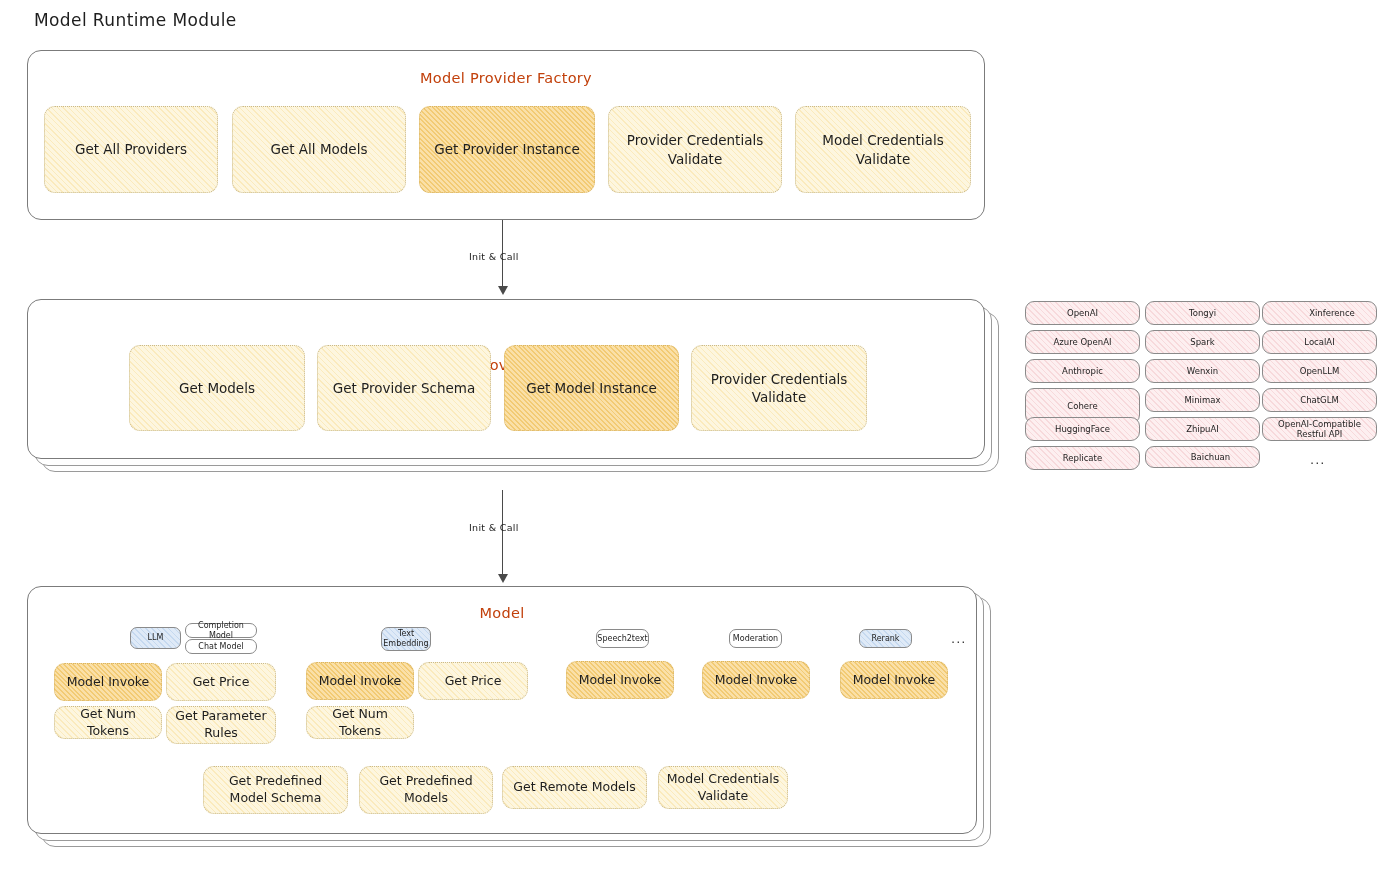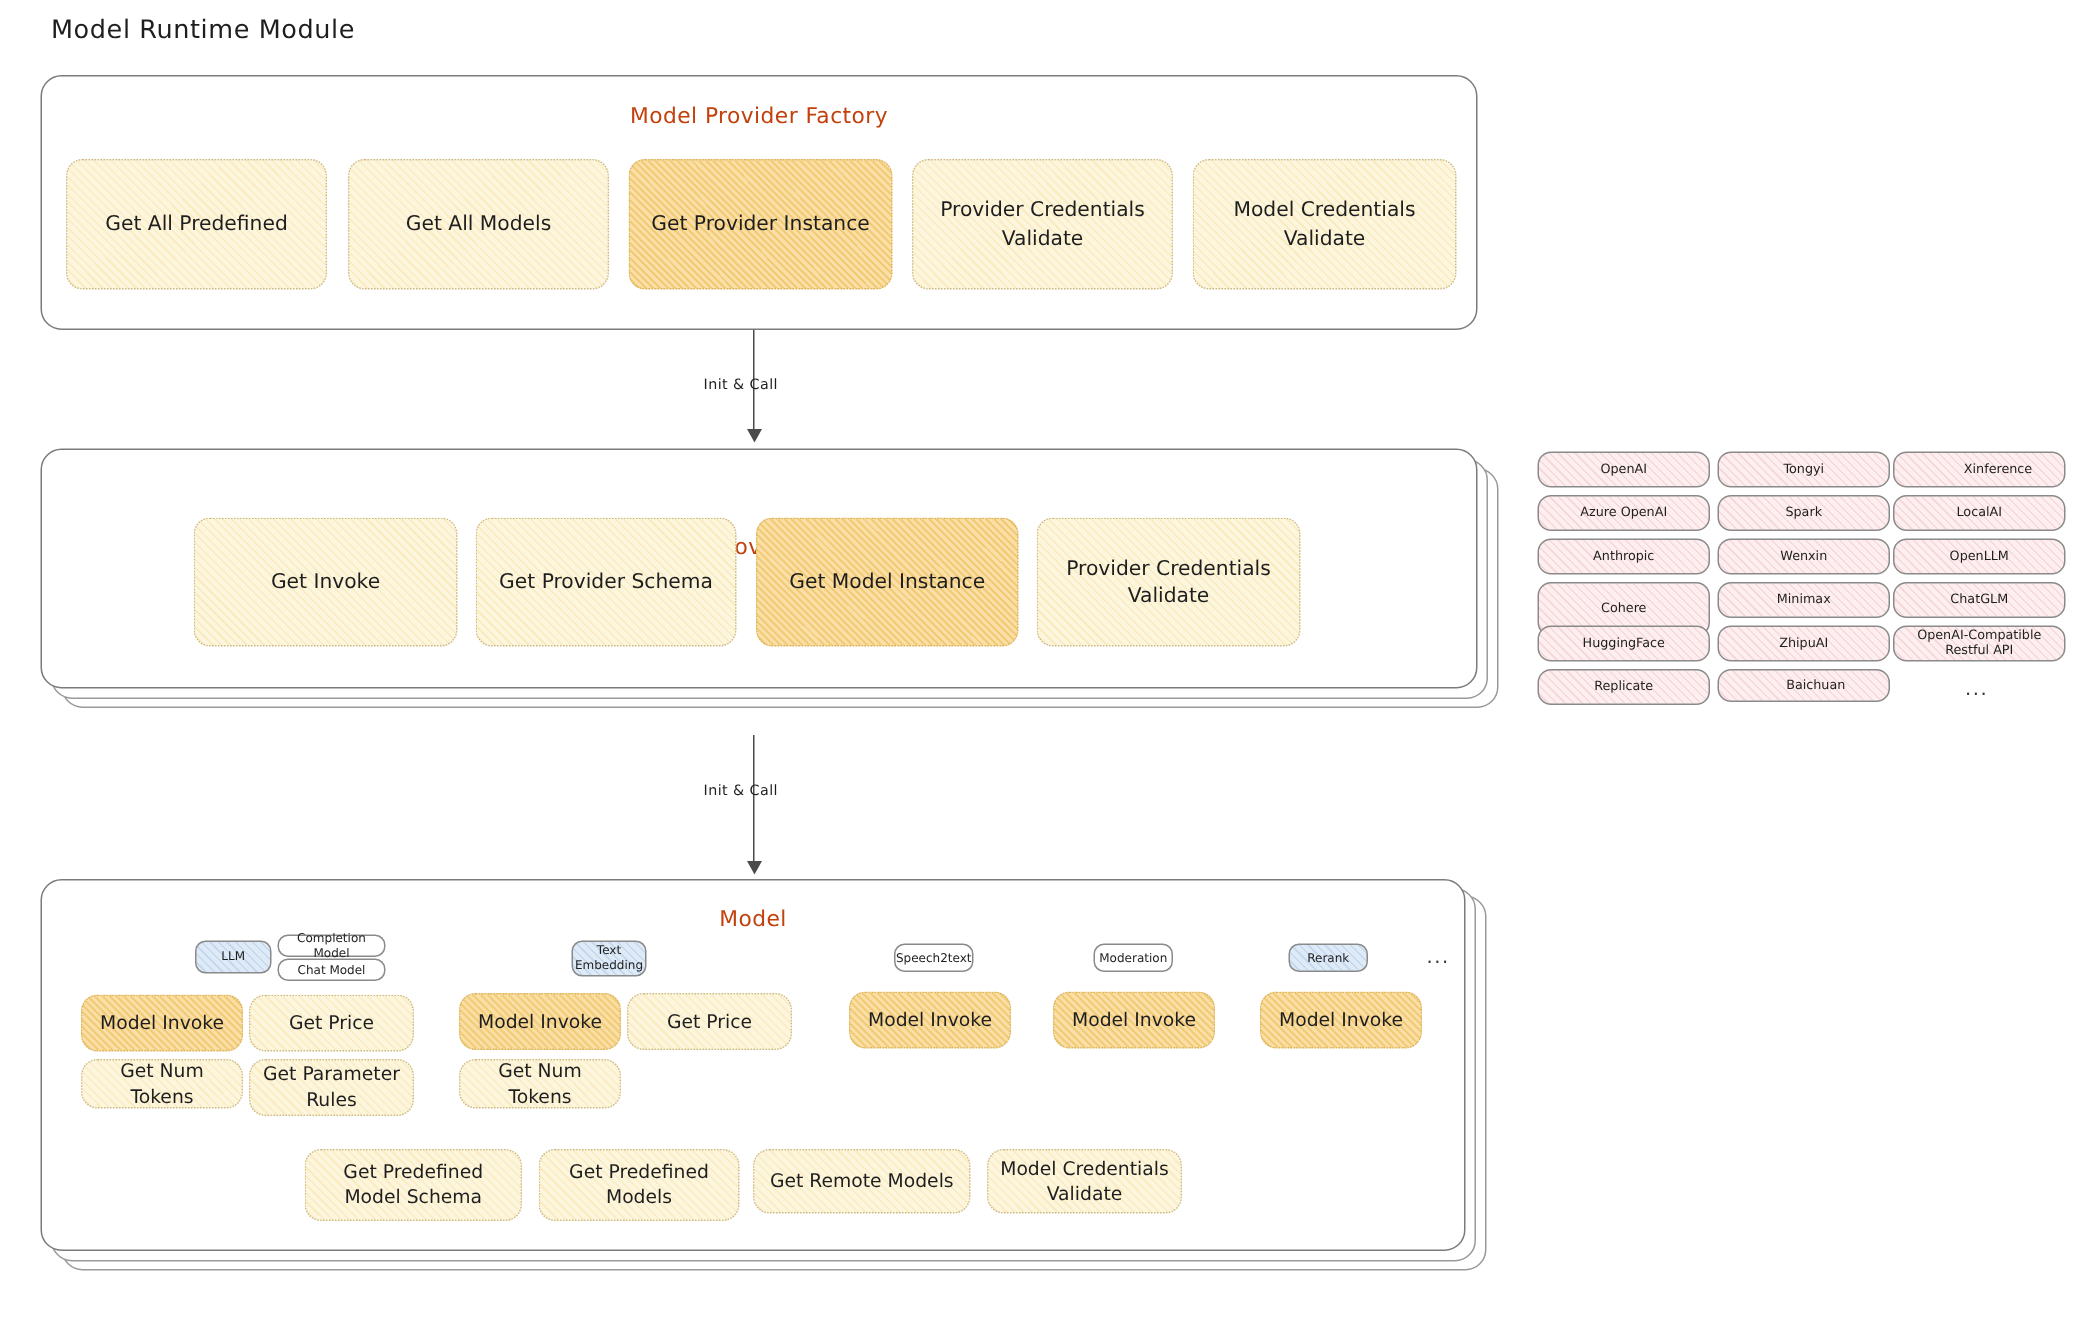--- a/index.html
+++ b/index.html
@@ -124,21 +124,21 @@
 
 <div class="canvas">
 
   <div id="page-title">Model Runtime Module</div>
 
   <div class="group" style="left:27px;top:50px;width:958px;height:170px;">
     <div class="group-title" style="top:19px;">Model Provider Factory</div>
   </div>
 
   <div class="op" style="left:44px;top:106px;width:174px;height:87px;">
-    <span>Get All Predefined</span>
+    <span>Get All Providers</span>
   </div>
   <div class="op" style="left:232px;top:106px;width:174px;height:87px;">
     <span>Get All Models</span>
   </div>
   <div class="op hl" style="left:419px;top:106px;width:176px;height:87px;">
     <span>Get Provider Instance</span>
   </div>
   <div class="op" style="left:608px;top:106px;width:174px;height:87px;">
     <span>Provider Credentials Validate</span>
   </div>
@@ -152,21 +152,21 @@
     <div class="arrow-label" style="left:-33px;top:31px;">Init &amp; Call</div>
   </div>
 
   <div class="group shadowlayer" style="left:41px;top:312px;width:958px;height:160px;"></div>
   <div class="group shadowlayer" style="left:34px;top:306px;width:958px;height:160px;"></div>
   <div class="group" style="left:27px;top:299px;width:958px;height:160px;">
     <div class="group-title" style="top:20px;margin-top:37px;">Provider</div>
   </div>
 
   <div class="op" style="left:129px;top:345px;width:176px;height:86px;">
-    <span>Get Invoke</span>
+    <span>Get Models</span>
   </div>
   <div class="op" style="left:317px;top:345px;width:174px;height:86px;">
     <span>Get Provider Schema</span>
   </div>
   <div class="op hl" style="left:504px;top:345px;width:175px;height:86px;">
     <span>Get Model Instance</span>
   </div>
   <div class="op" style="left:691px;top:345px;width:176px;height:86px;">
     <span>Provider Credentials Validate</span>
   </div>

